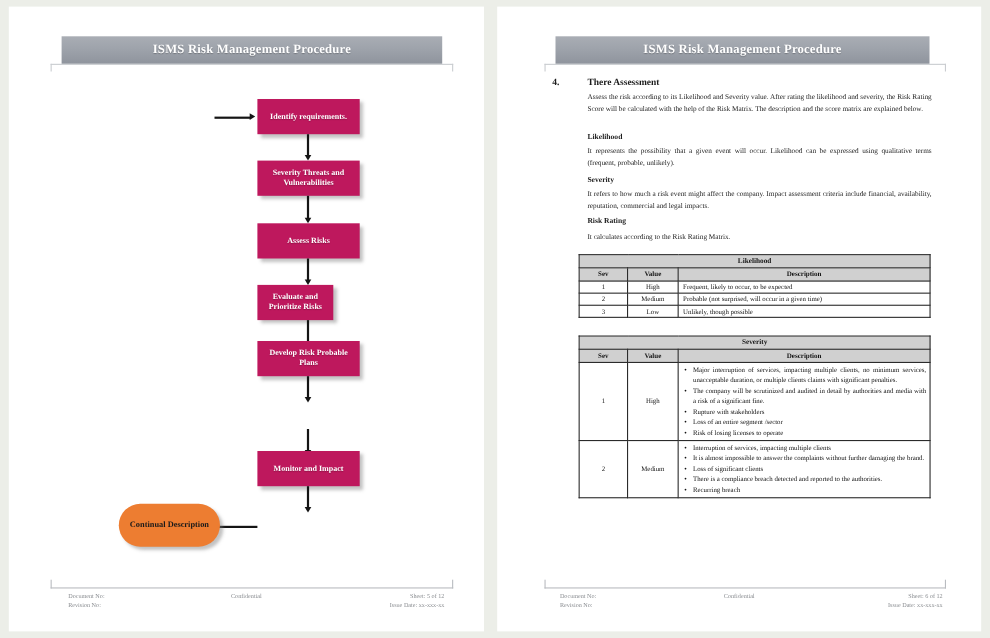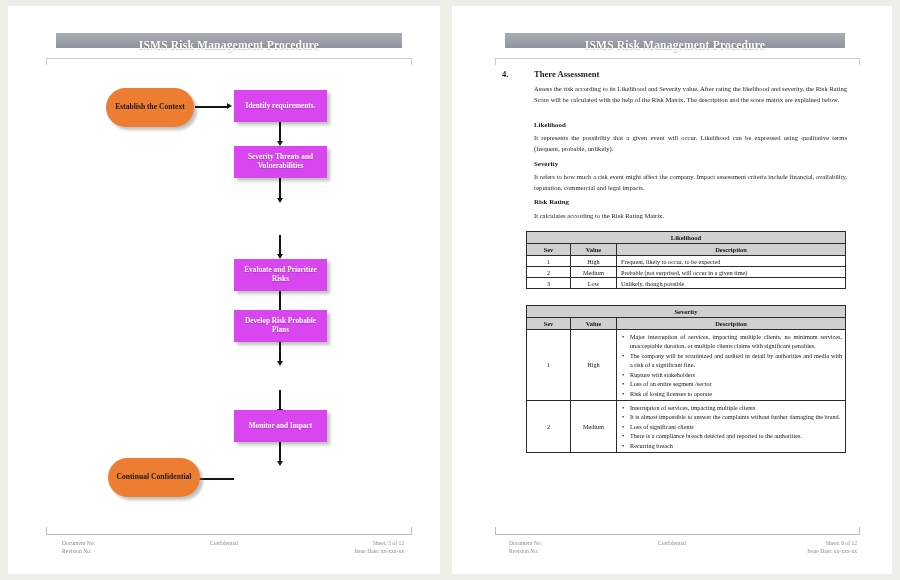--- a/index.html
+++ b/index.html
@@ -17,21 +17,21 @@
     background:#ffffff;
     box-sizing:border-box;
   }
   #page-left{left:8px;top:6px;width:432px;height:568px;}
   #page-right{left:452px;top:6px;width:440px;height:568px;}
 
   
   .hdr-wrap{position:absolute;left:0;right:0;}
   .hdr-band{
     position:absolute;
-    height:15px;
+    height:25px;
     background:linear-gradient(180deg,#a9adb4 0%,#9ea3ab 45%,#8f949d 100%);
     box-sizing:border-box;
   }
   .hdr-band span{
     display:block;
     text-align:center;
     line-height:25px;
     color:#ffffff;
     font-weight:bold;
     font-size:11.5px;
@@ -51,21 +51,21 @@
   .node{
     position:absolute;
     box-sizing:border-box;
     display:flex;align-items:center;justify-content:center;
     text-align:center;
     font-weight:bold;
     line-height:1.18;
   }
   .node .lbl{display:block;padding:0 4px;}
   .node.proc{
-    background:#d946ef;
+    background:#be185d;
     color:#ffffff;
     font-size:7.3px;
     box-shadow:3px 3px 3px rgba(120,120,120,.45);
     text-shadow:0 1px 1px rgba(0,0,0,.25);
   }
   .node.term{
     background:#ed7d31;
     color:#1a1a1a;
     font-size:7.6px;
     border-radius:22px;
@@ -185,43 +185,43 @@
       <div class="hdr-band" style="left:48px;top:27px;width:346px;">
         <span>ISMS Risk Management Procedure</span>
       </div>
       <div class="hdr-rule" style="left:38px;top:52px;width:366px;"></div>
       <div class="hdr-tick" style="left:38px;top:52px;"></div>
       <div class="hdr-tick" style="left:403px;top:52px;"></div>
     </div>
 
     <div class="flow">
 
-      <div class="node term" style="left:98px;top:82px;width:88px;height:39px;">
-        <span class="lbl">Establish the Context</span>
-      </div>
 
       <div class="conn h" style="left:187px;top:100px;width:33px;"></div>
       <div class="arrow-r" style="left:219px;top:96.5px;"></div>
 
       <div class="node proc" style="left:226px;top:84px;width:93px;height:32px;">
         <span class="lbl">Identify requirements.</span>
       </div>
       <div class="conn v" style="left:271px;top:116px;width:2px;height:22px;"></div>
       <div class="arrow-d" style="left:268.5px;top:135px;"></div>
 
       <div class="node proc" style="left:226px;top:140px;width:93px;height:32px;">
         <span class="lbl">Severity Threats and Vulnerabilities</span>
       </div>
       <div class="conn v" style="left:271px;top:172px;width:2px;height:23px;"></div>
       <div class="arrow-d" style="left:268.5px;top:192px;"></div>
 
+      <div class="node proc" style="left:226px;top:197px;width:93px;height:32px;">
+        <span class="lbl">Assess Risks</span>
+      </div>
       <div class="conn v" style="left:271px;top:229px;width:2px;height:22px;"></div>
       <div class="arrow-d" style="left:268.5px;top:248px;"></div>
 
-      <div class="node proc" style="left:226px;top:253px;width:93px;height:32px;">
+      <div class="node proc" style="left:226px;top:253px;width:69px;height:32px;">
         <span class="lbl">Evaluate and Prioritize Risks</span>
       </div>
       <div class="conn v" style="left:271px;top:285px;width:2px;height:22px;"></div>
       <div class="arrow-d" style="left:268.5px;top:304px;"></div>
 
       <div class="node proc" style="left:226px;top:304px;width:93px;height:32px;">
         <span class="lbl">Develop Risk Probable Plans</span>
       </div>
       <div class="conn v" style="left:271px;top:336px;width:2px;height:22px;"></div>
       <div class="arrow-d" style="left:268.5px;top:355px;"></div>
@@ -233,21 +233,21 @@
         <span class="lbl">Monitor and Impact</span>
       </div>
       <div class="conn v" style="left:271px;top:436px;width:2px;height:22px;"></div>
       <div class="arrow-d" style="left:268.5px;top:455px;"></div>
 
 
       <div class="conn h" style="left:191px;top:472px;width:35px;"></div>
       <div class="arrow-l" style="left:186px;top:468.5px;"></div>
 
       <div class="node term" style="left:100px;top:452px;width:92px;height:39px;">
-        <span class="lbl">Continual Confidential</span>
+        <span class="lbl">Continual Description</span>
       </div>
     </div>
 
     <div class="footer">
       <div class="foot-rule" style="left:38px;top:528px;width:366px;"></div>
       <div class="foot-tick" style="left:38px;top:521px;height:8px;"></div>
       <div class="foot-tick" style="left:403px;top:521px;height:8px;"></div>
       <div class="foot-txt" style="left:54px;top:533px;">Document No:</div>
       <div class="foot-txt" style="left:54px;top:541px;">Revision No:</div>
       <div class="foot-txt" style="left:0;top:533px;width:100%;text-align:center;">Confidential</div>

